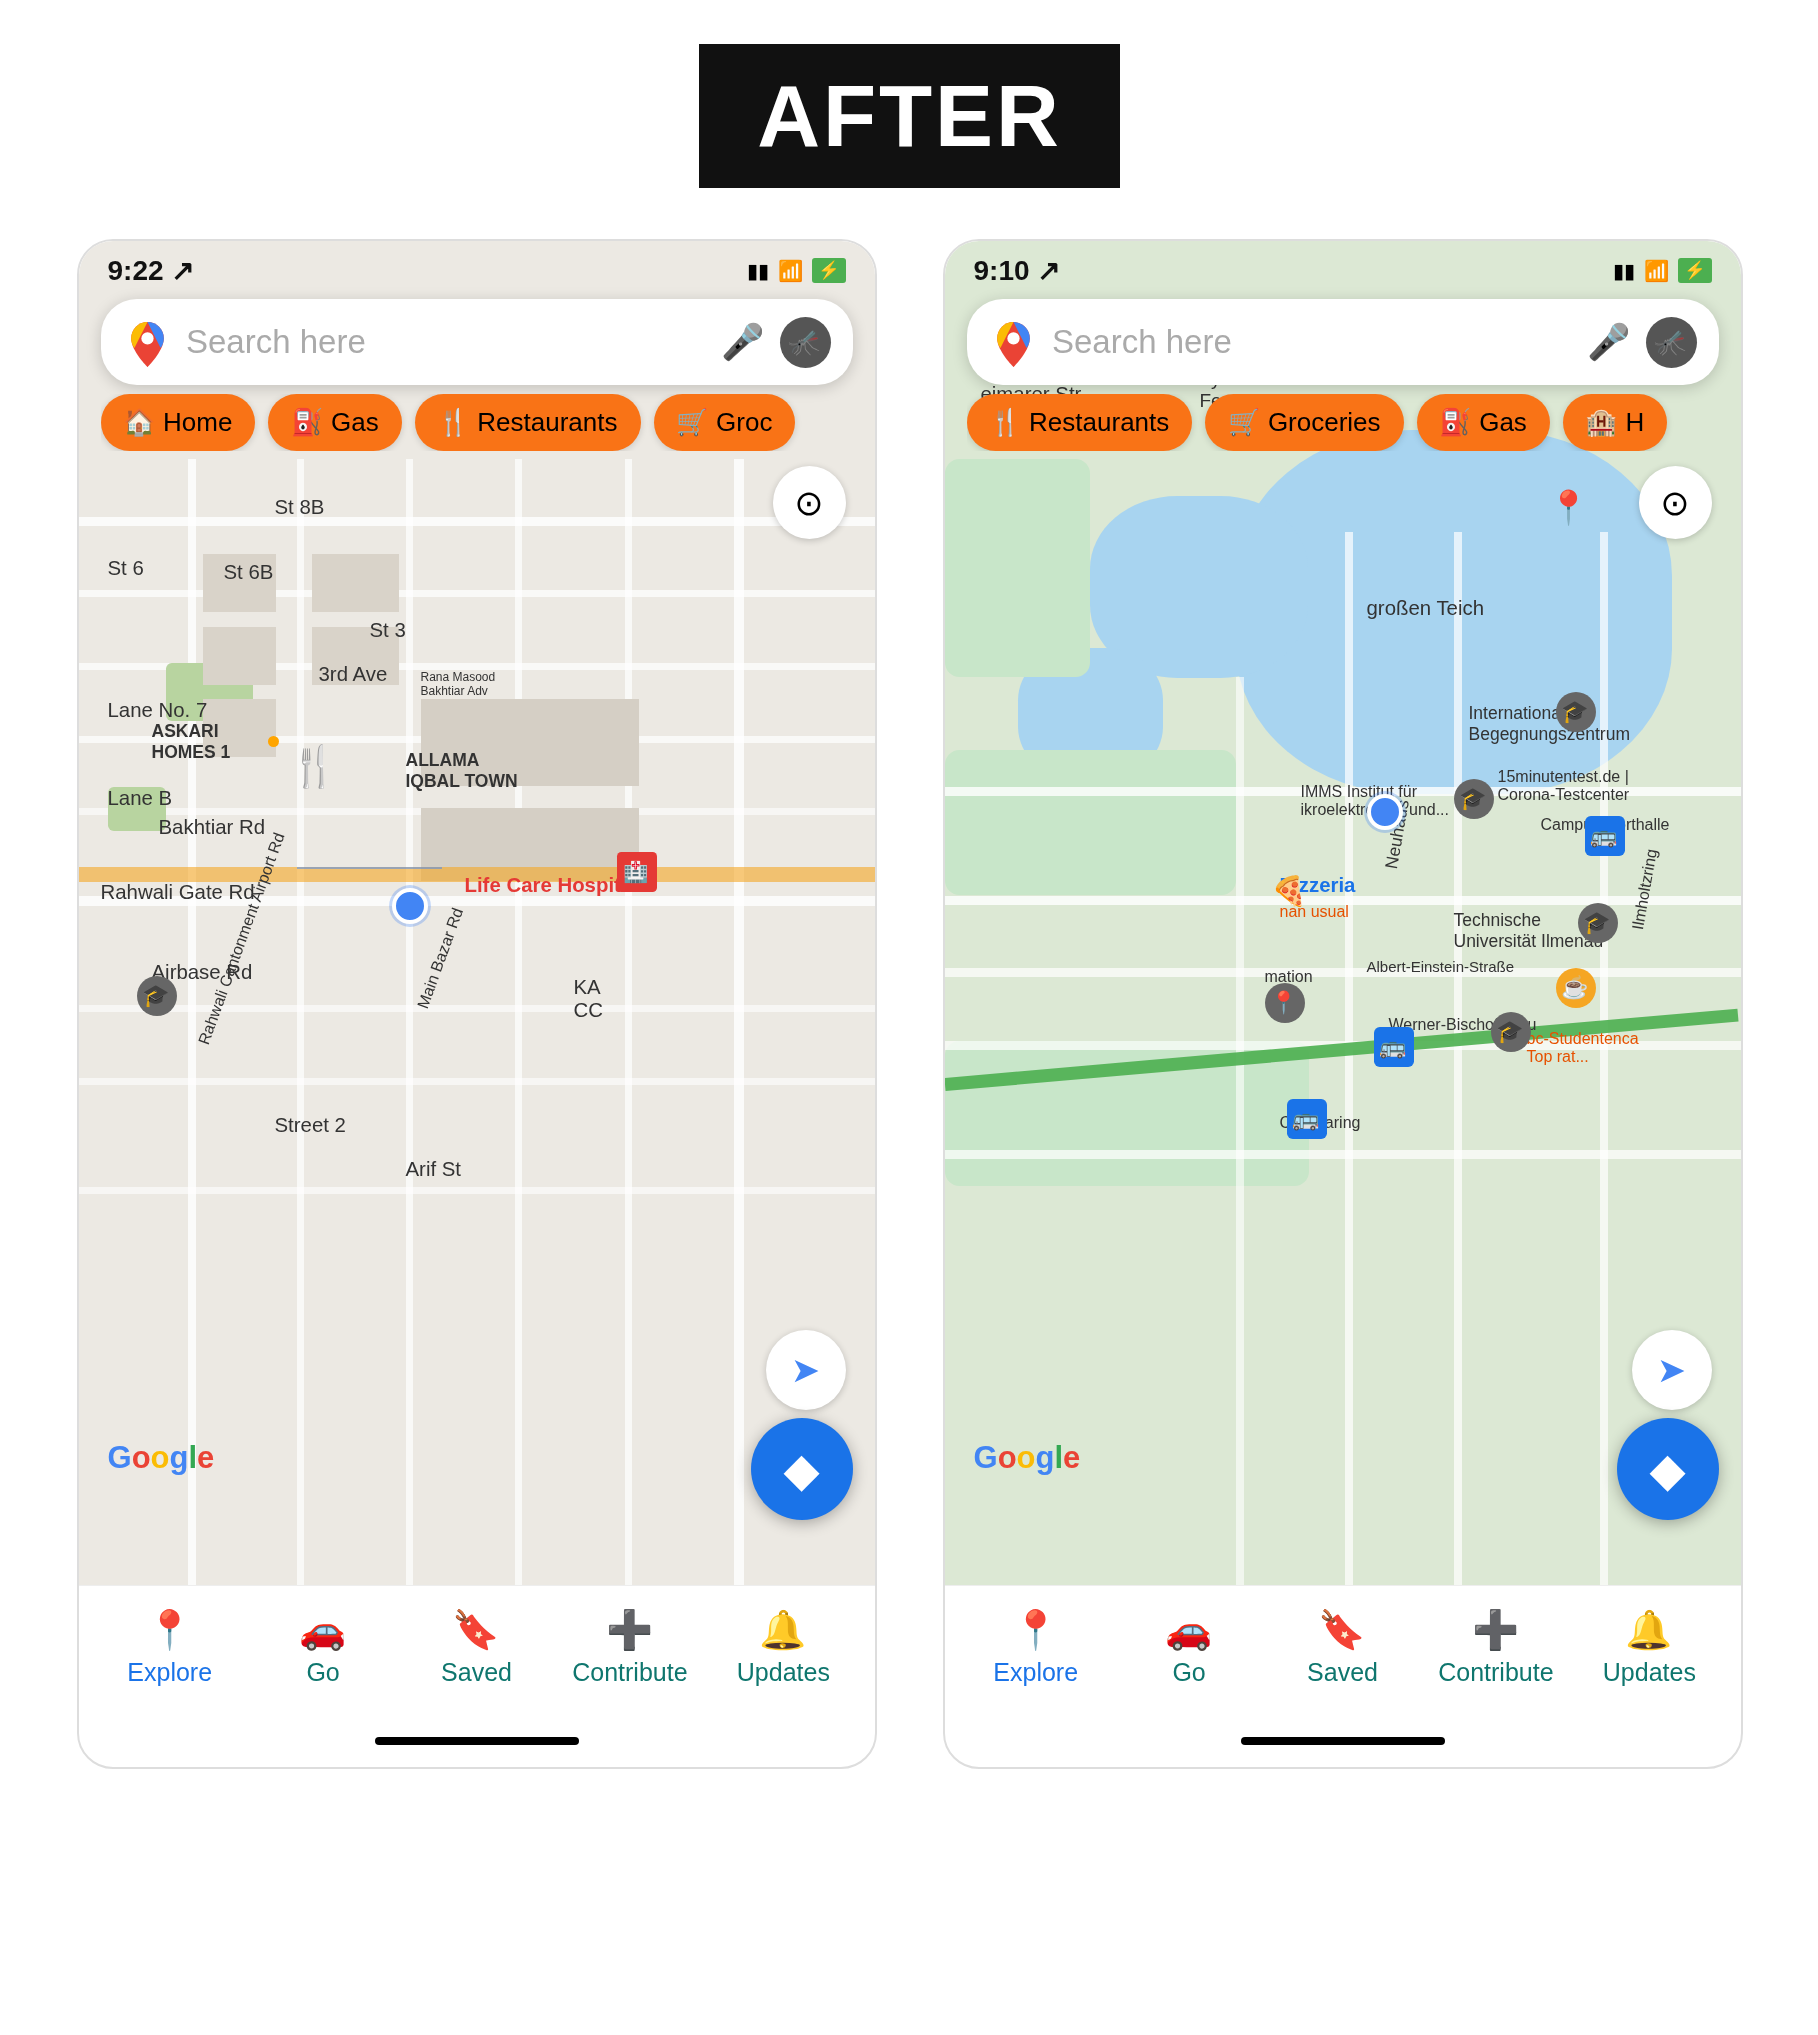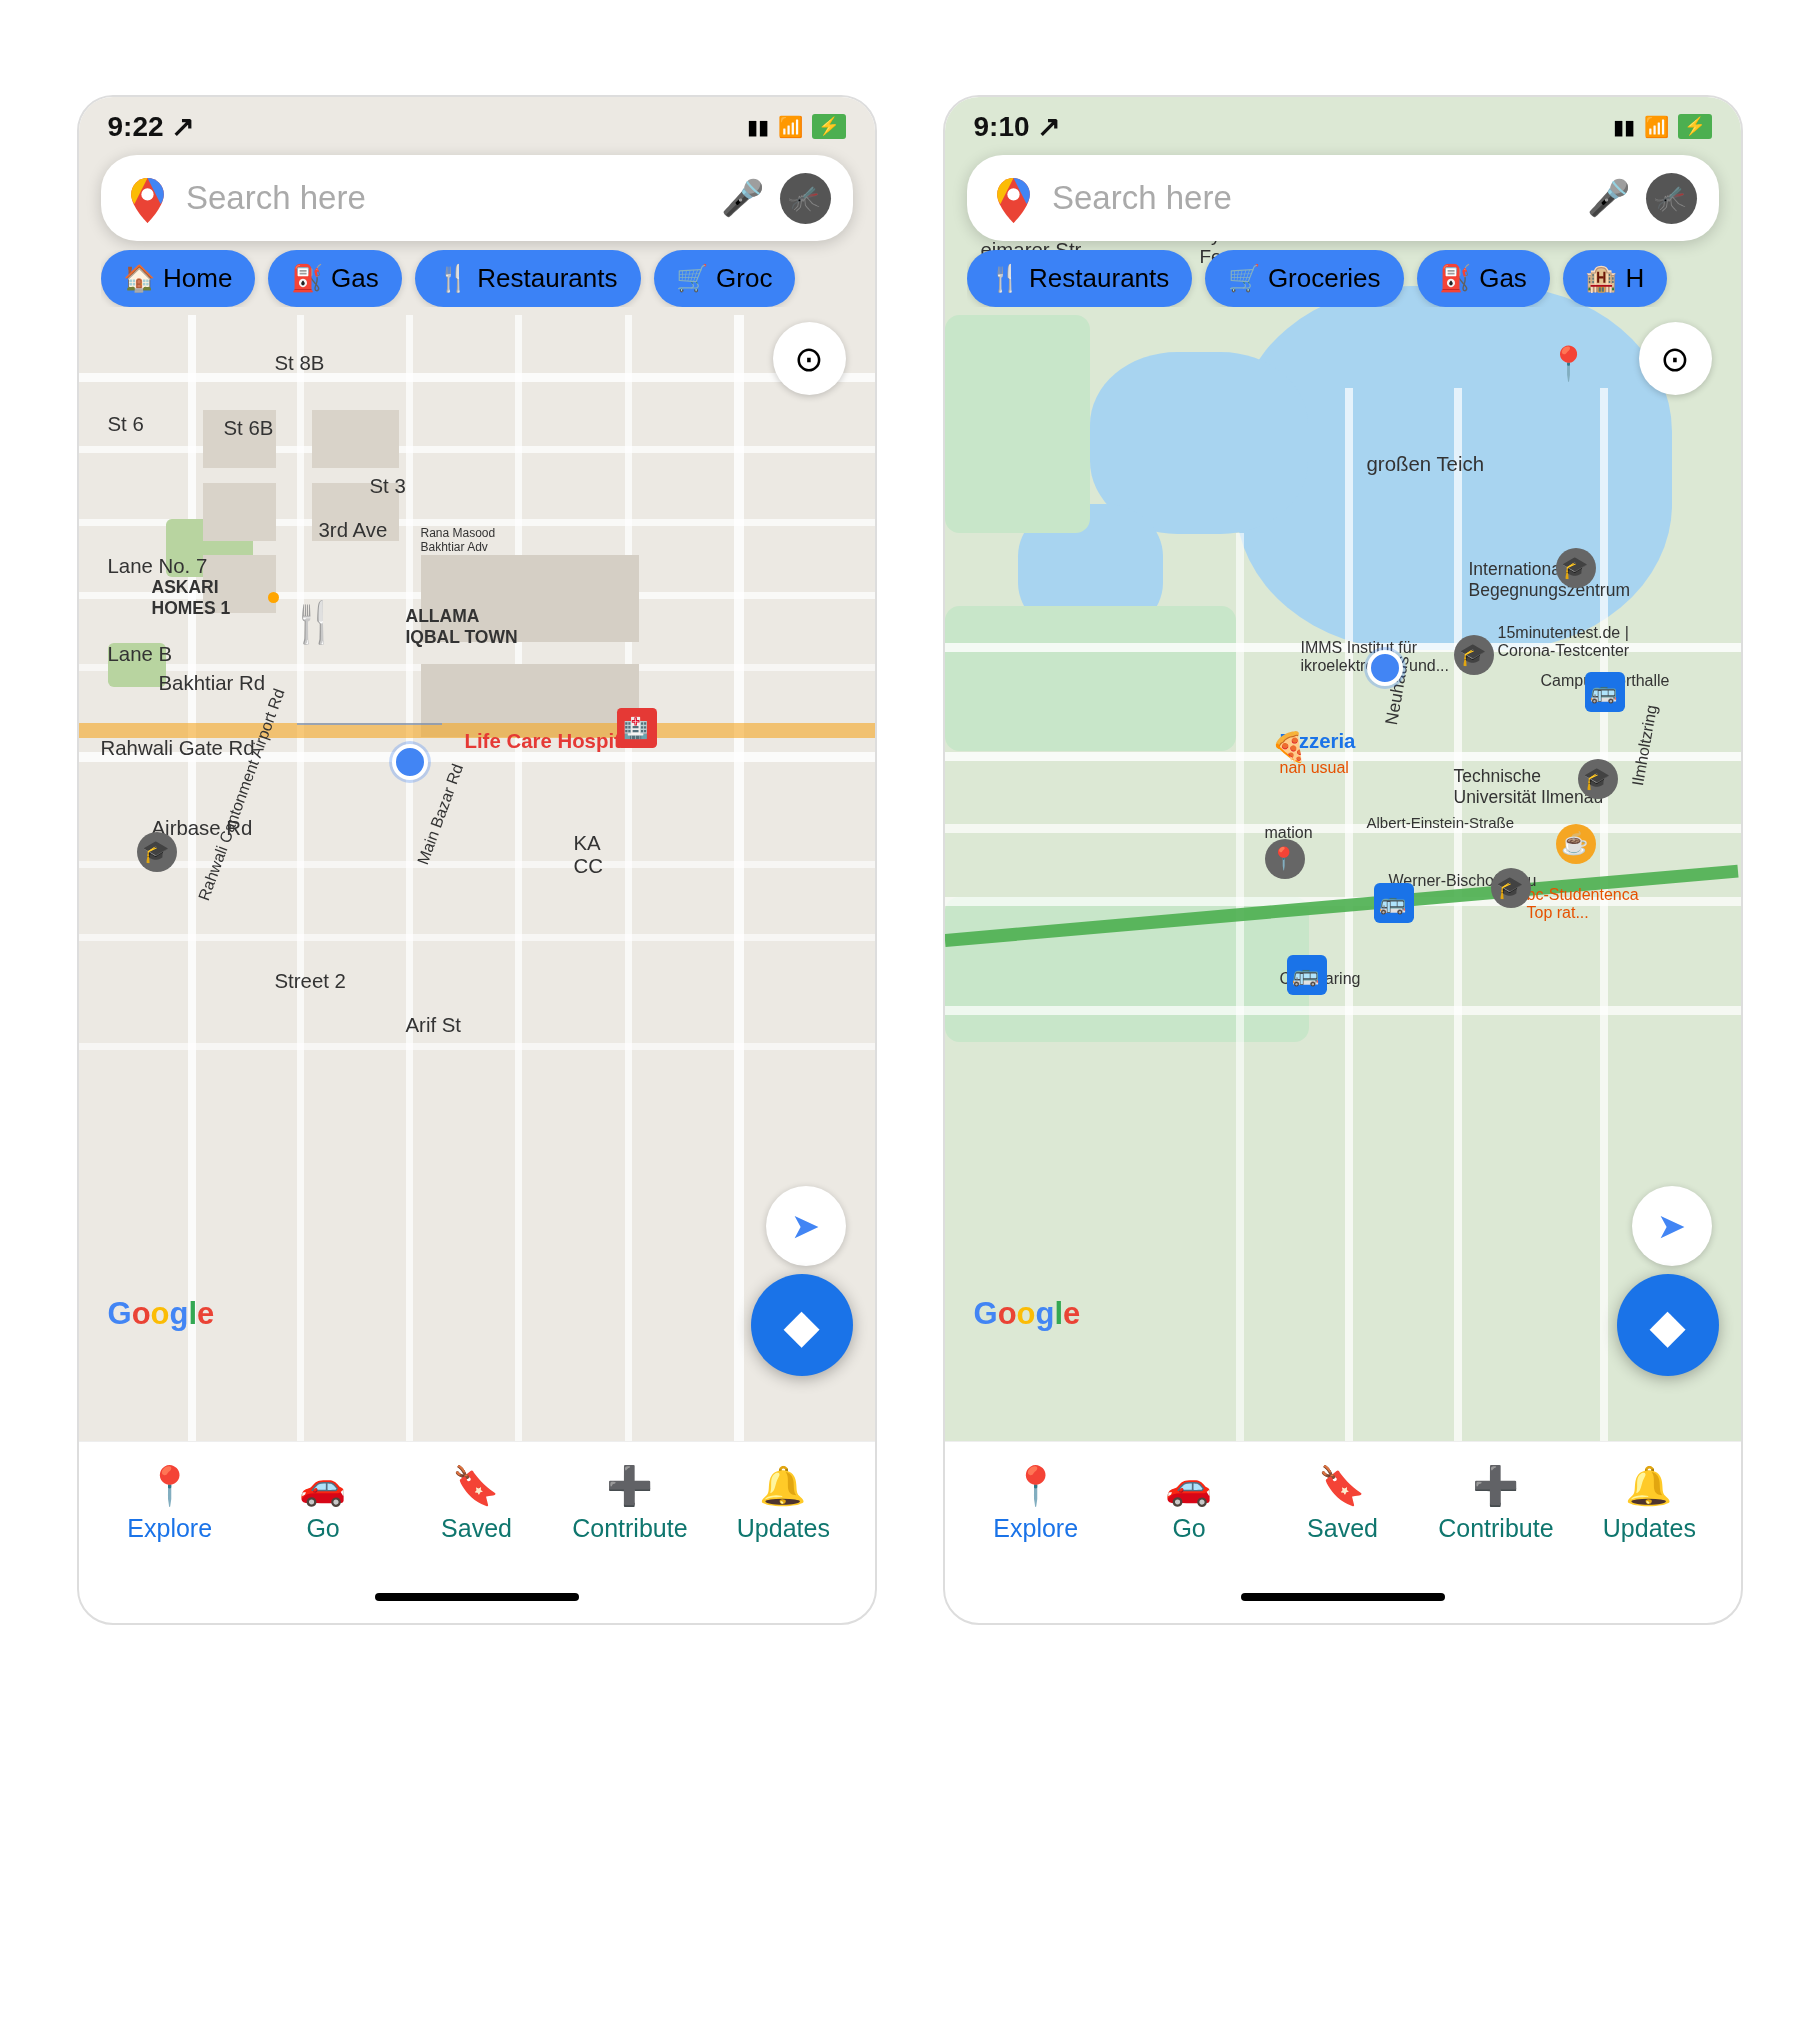--- a/index.html
+++ b/index.html
@@ -149,21 +149,21 @@
       top: 145px;
       left: 22px;
       right: 22px;
       display: flex;
       gap: 13px;
       z-index: 20;
       overflow: hidden;
     }
 
     .filter-chip {
-      background: #3b82f6;
+      background: #f97316;
       border-radius: 29px;
       padding: 13px 23px;
       display: flex;
       align-items: center;
       gap: 8.7px;
       box-shadow: 0 1.5px 7.3px rgba(0,0,0,0.15);
       font-size: 26px;
       white-space: nowrap;
       flex-shrink: 0;
     }
@@ -376,20 +376,21 @@
       justify-content: center;
       font-size: 22px;
       color: #fff;
       z-index: 15;
     }
   </style>
 </head>
 <body>
 
 <div class="labels-row">
+  <div class="label-badge">AFTER</div>
 </div>
 
 <div class="phones-row">
 
   <div class="phone">
     <div class="phone-inner">
 
       <div class="map-area before-map">
 
         <div class="status-bar">

